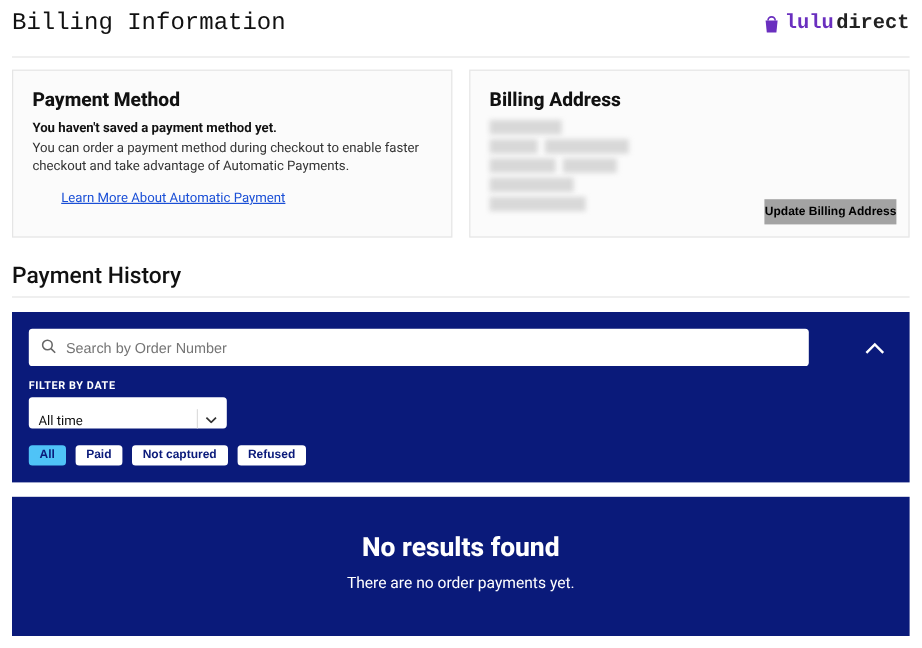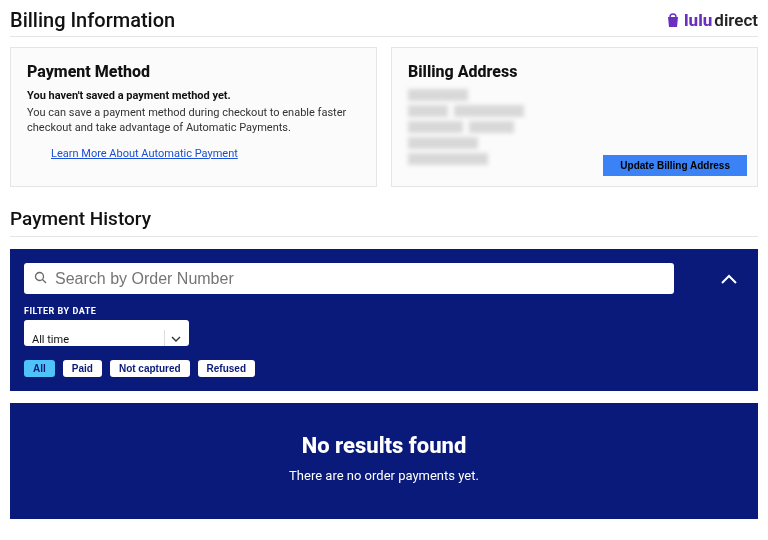--- a/index.html
+++ b/index.html
@@ -8,23 +8,24 @@
     background: #fff;
     color: #111;
     width: 768px;
     height: 540px;
     padding: 8px 10px;
   }
   .header {
     display: flex;
     justify-content: space-between;
     align-items: center;
-    padding-bottom: 4px;
+    padding-bottom: 16px;
     border-bottom: 1px solid #e5e5e5;
     margin-bottom: 10px;
+    font-family: Liberation Mono, monospace;
   }
   .header h1 {
     font-size: 20px;
     font-weight: 500;
     color: #111;
   }
   .logo { display: flex; align-items: center; gap: 2px; font-weight: 700; font-size: 17px; }
   .logo .bag { width: 14px; height: 16px; position: relative; margin-right: 2px; }
   .logo .bag svg { display:block; }
   .logo .lulu { color: #6a2fbf; font-weight: 800; }
@@ -54,25 +55,25 @@
   .learn-link { font-size: 11px; color: #1a4fd6; text-decoration: underline; cursor: pointer; padding-left: 24px; }
 
   .addr-blur {
     margin-top: 4px;
   }
   .blur-row { display:flex; gap:6px; margin-bottom:4px; }
   .blur-block { background: #d8d8d8; filter: blur(2px); height: 12px; }
   .update-btn {
     position: absolute;
     right: 10px; bottom: 10px;
-    background: #3b82f6;
+    background: #a3a3a3;
     border: none;
     font-size: 10px;
     font-weight: 600;
-    padding: 5px 17px;
+    padding: 5px 0;
     cursor: pointer;
   }
 
   .history-head {
     font-size: 19px;
     font-weight: 500;
     margin-bottom: 6px;
   }
   .history-divider { border-top:1px solid #e5e5e5; margin-bottom: 12px; }
 
@@ -86,21 +87,21 @@
     display:flex;
     align-items:center;
     background:#fff;
     border-radius:3px;
     padding:6px 10px;
     width: calc(100% - 70px);
     margin-bottom: 12px;
   }
   .search-wrap svg { flex:0 0 auto; margin-right:8px; }
   .search-input {
-    border:none; outline:none; font-size:16px; width:100%;
+    border:none; outline:none; font-size:12px; width:100%;
   }
   .collapse-icon {
     position:absolute; right:20px; top:22px; cursor:pointer;
   }
   .filter-label {
     font-size: 9px;
     letter-spacing: 0.5px;
     font-weight:700;
     color:#fff;
     margin-bottom:4px;
@@ -142,21 +143,21 @@
     </span>
     <span class="lulu">lulu</span>
       <span class="direct">direct</span>
   </div>
 </div>
 
 <div class="cards">
   <div class="card">
     <h2>Payment Method</h2>
     <div class="pm-sub1">You haven't saved a payment method yet.</div>
-    <div class="pm-sub2">You can save a payment method during checkout to enable faster checkout and take advantage of Automatic Payments.</div>
+    <div class="pm-sub2">You can order a payment method during checkout to enable faster checkout and take advantage of Automatic Payments.</div>
     <a class="learn-link">Learn More About Automatic Payment</a>
   </div>
   <div class="card">
     <h2>Billing Address</h2>
     <div class="addr-blur">
       <div class="blur-row">
           <div class="blur-block" style="width:60px"></div>
         </div>
       <div class="blur-row">
           <div class="blur-block" style="width:40px"></div>

